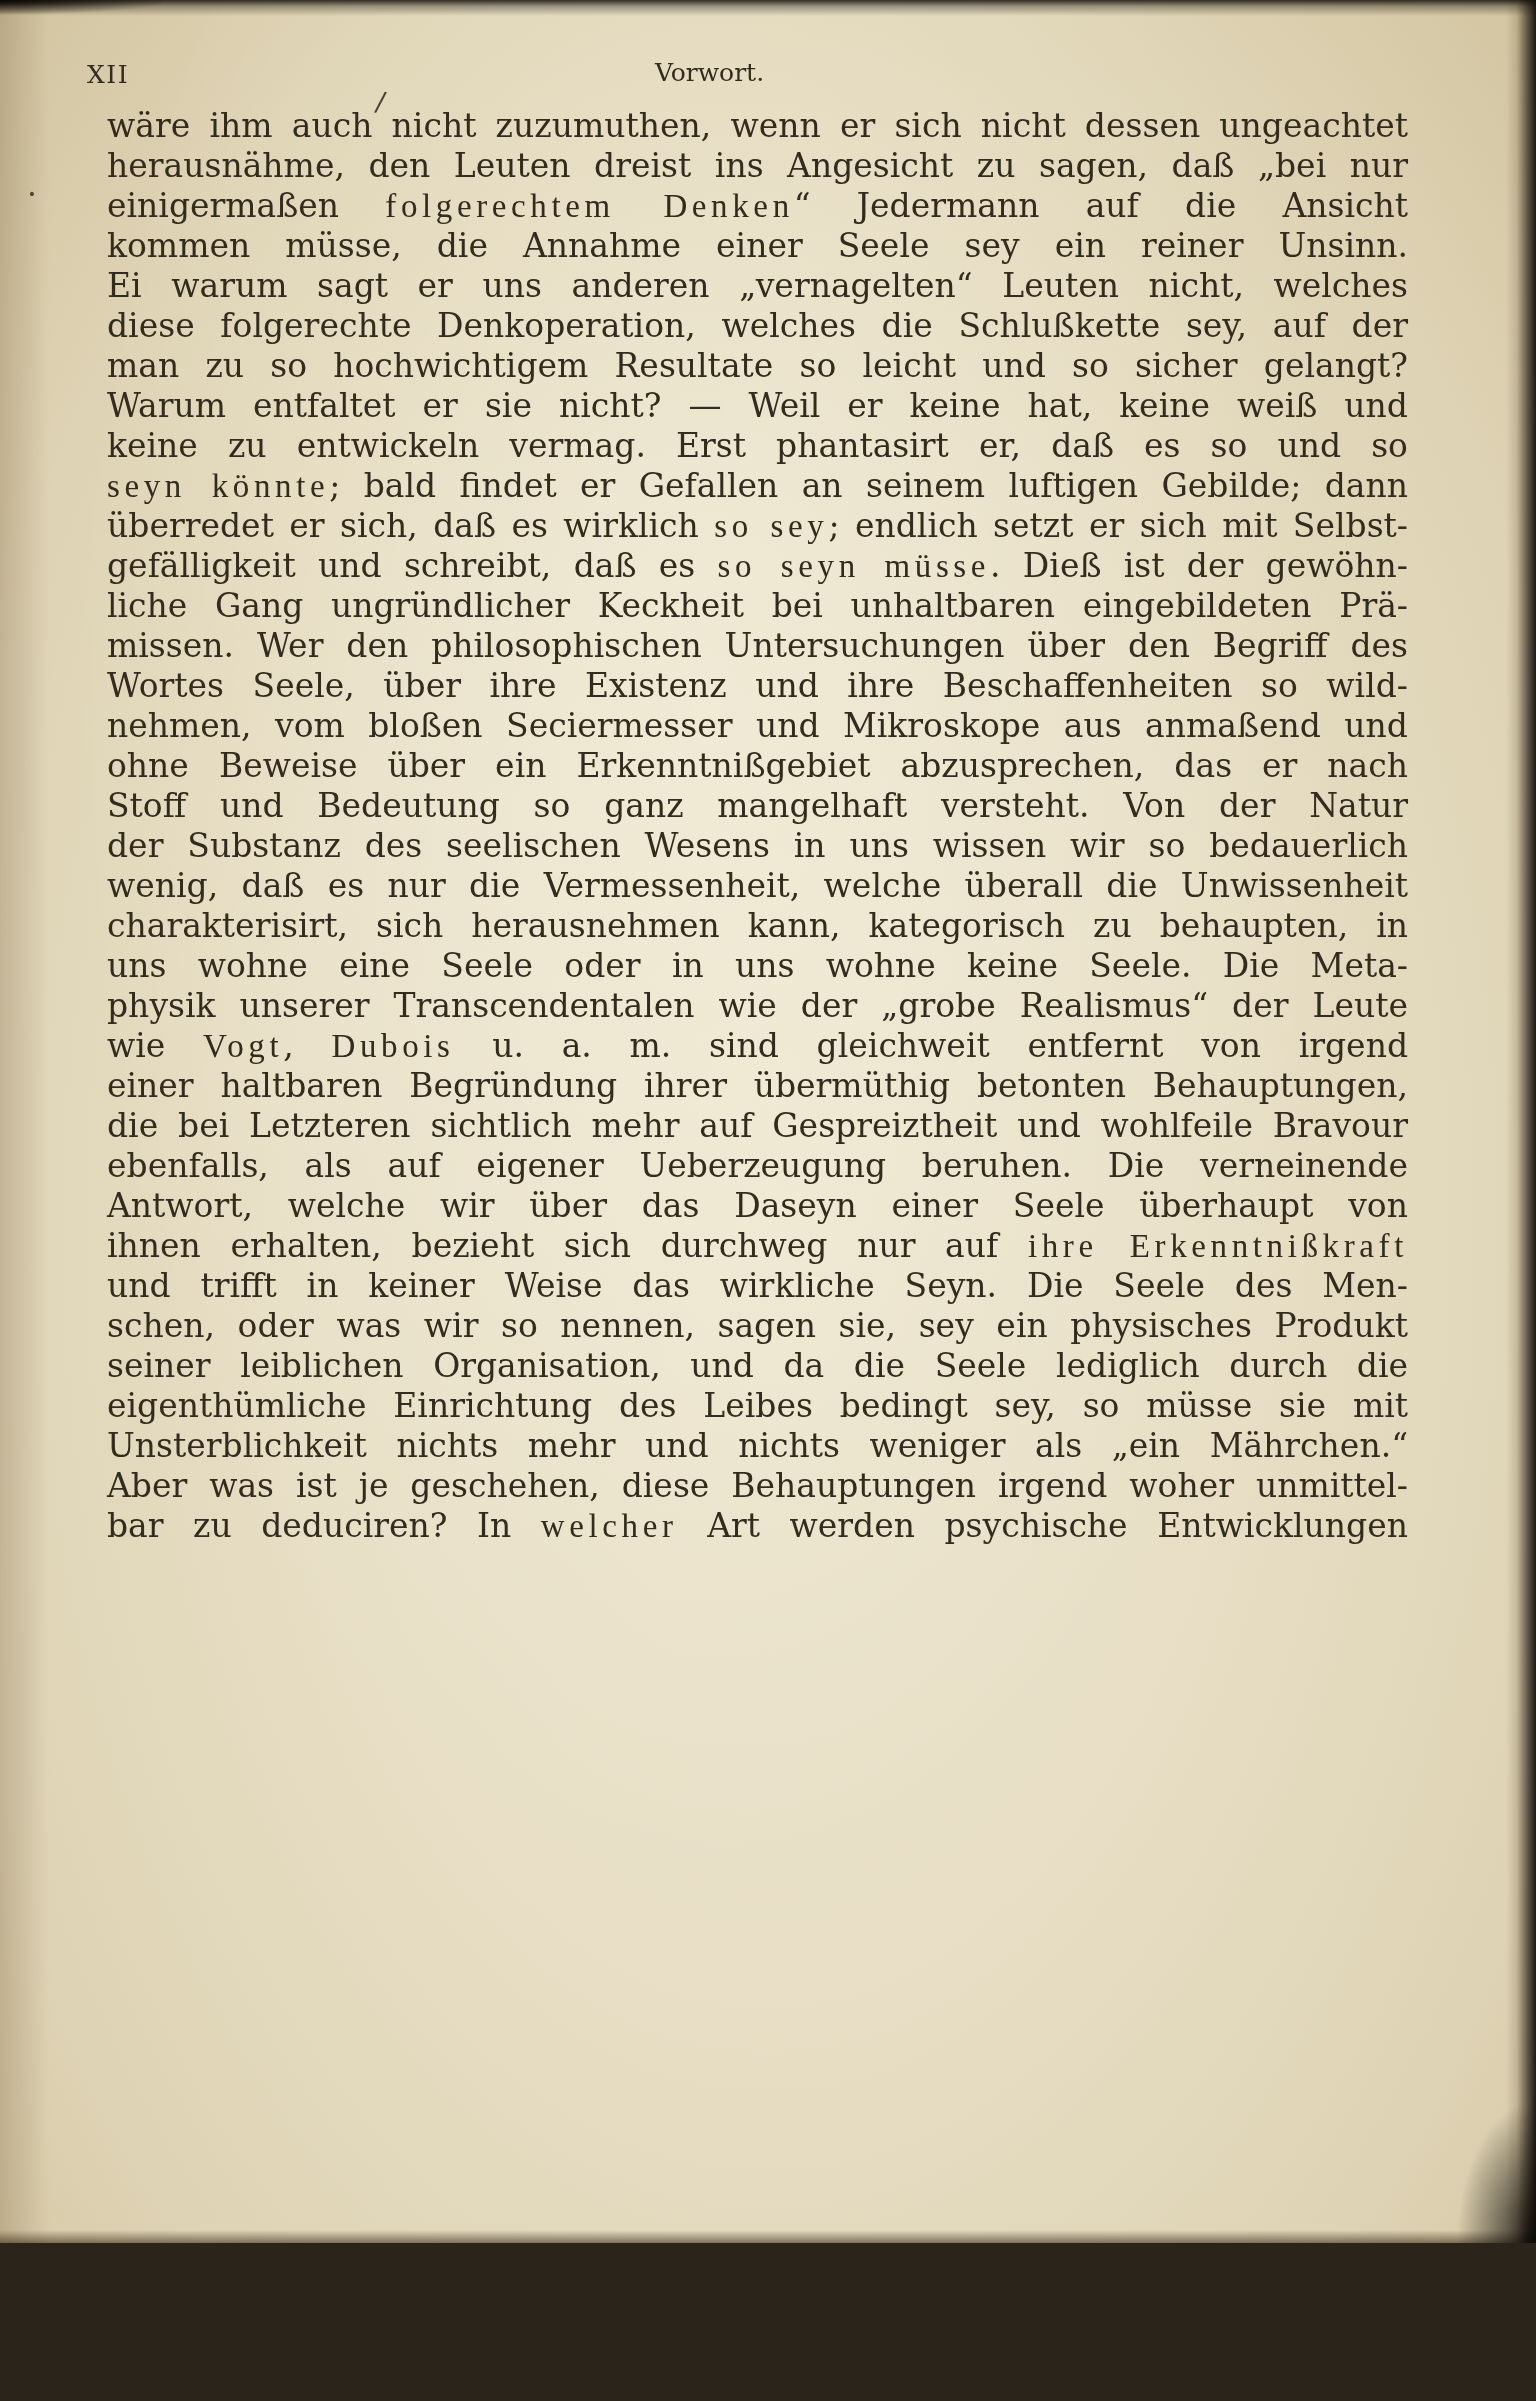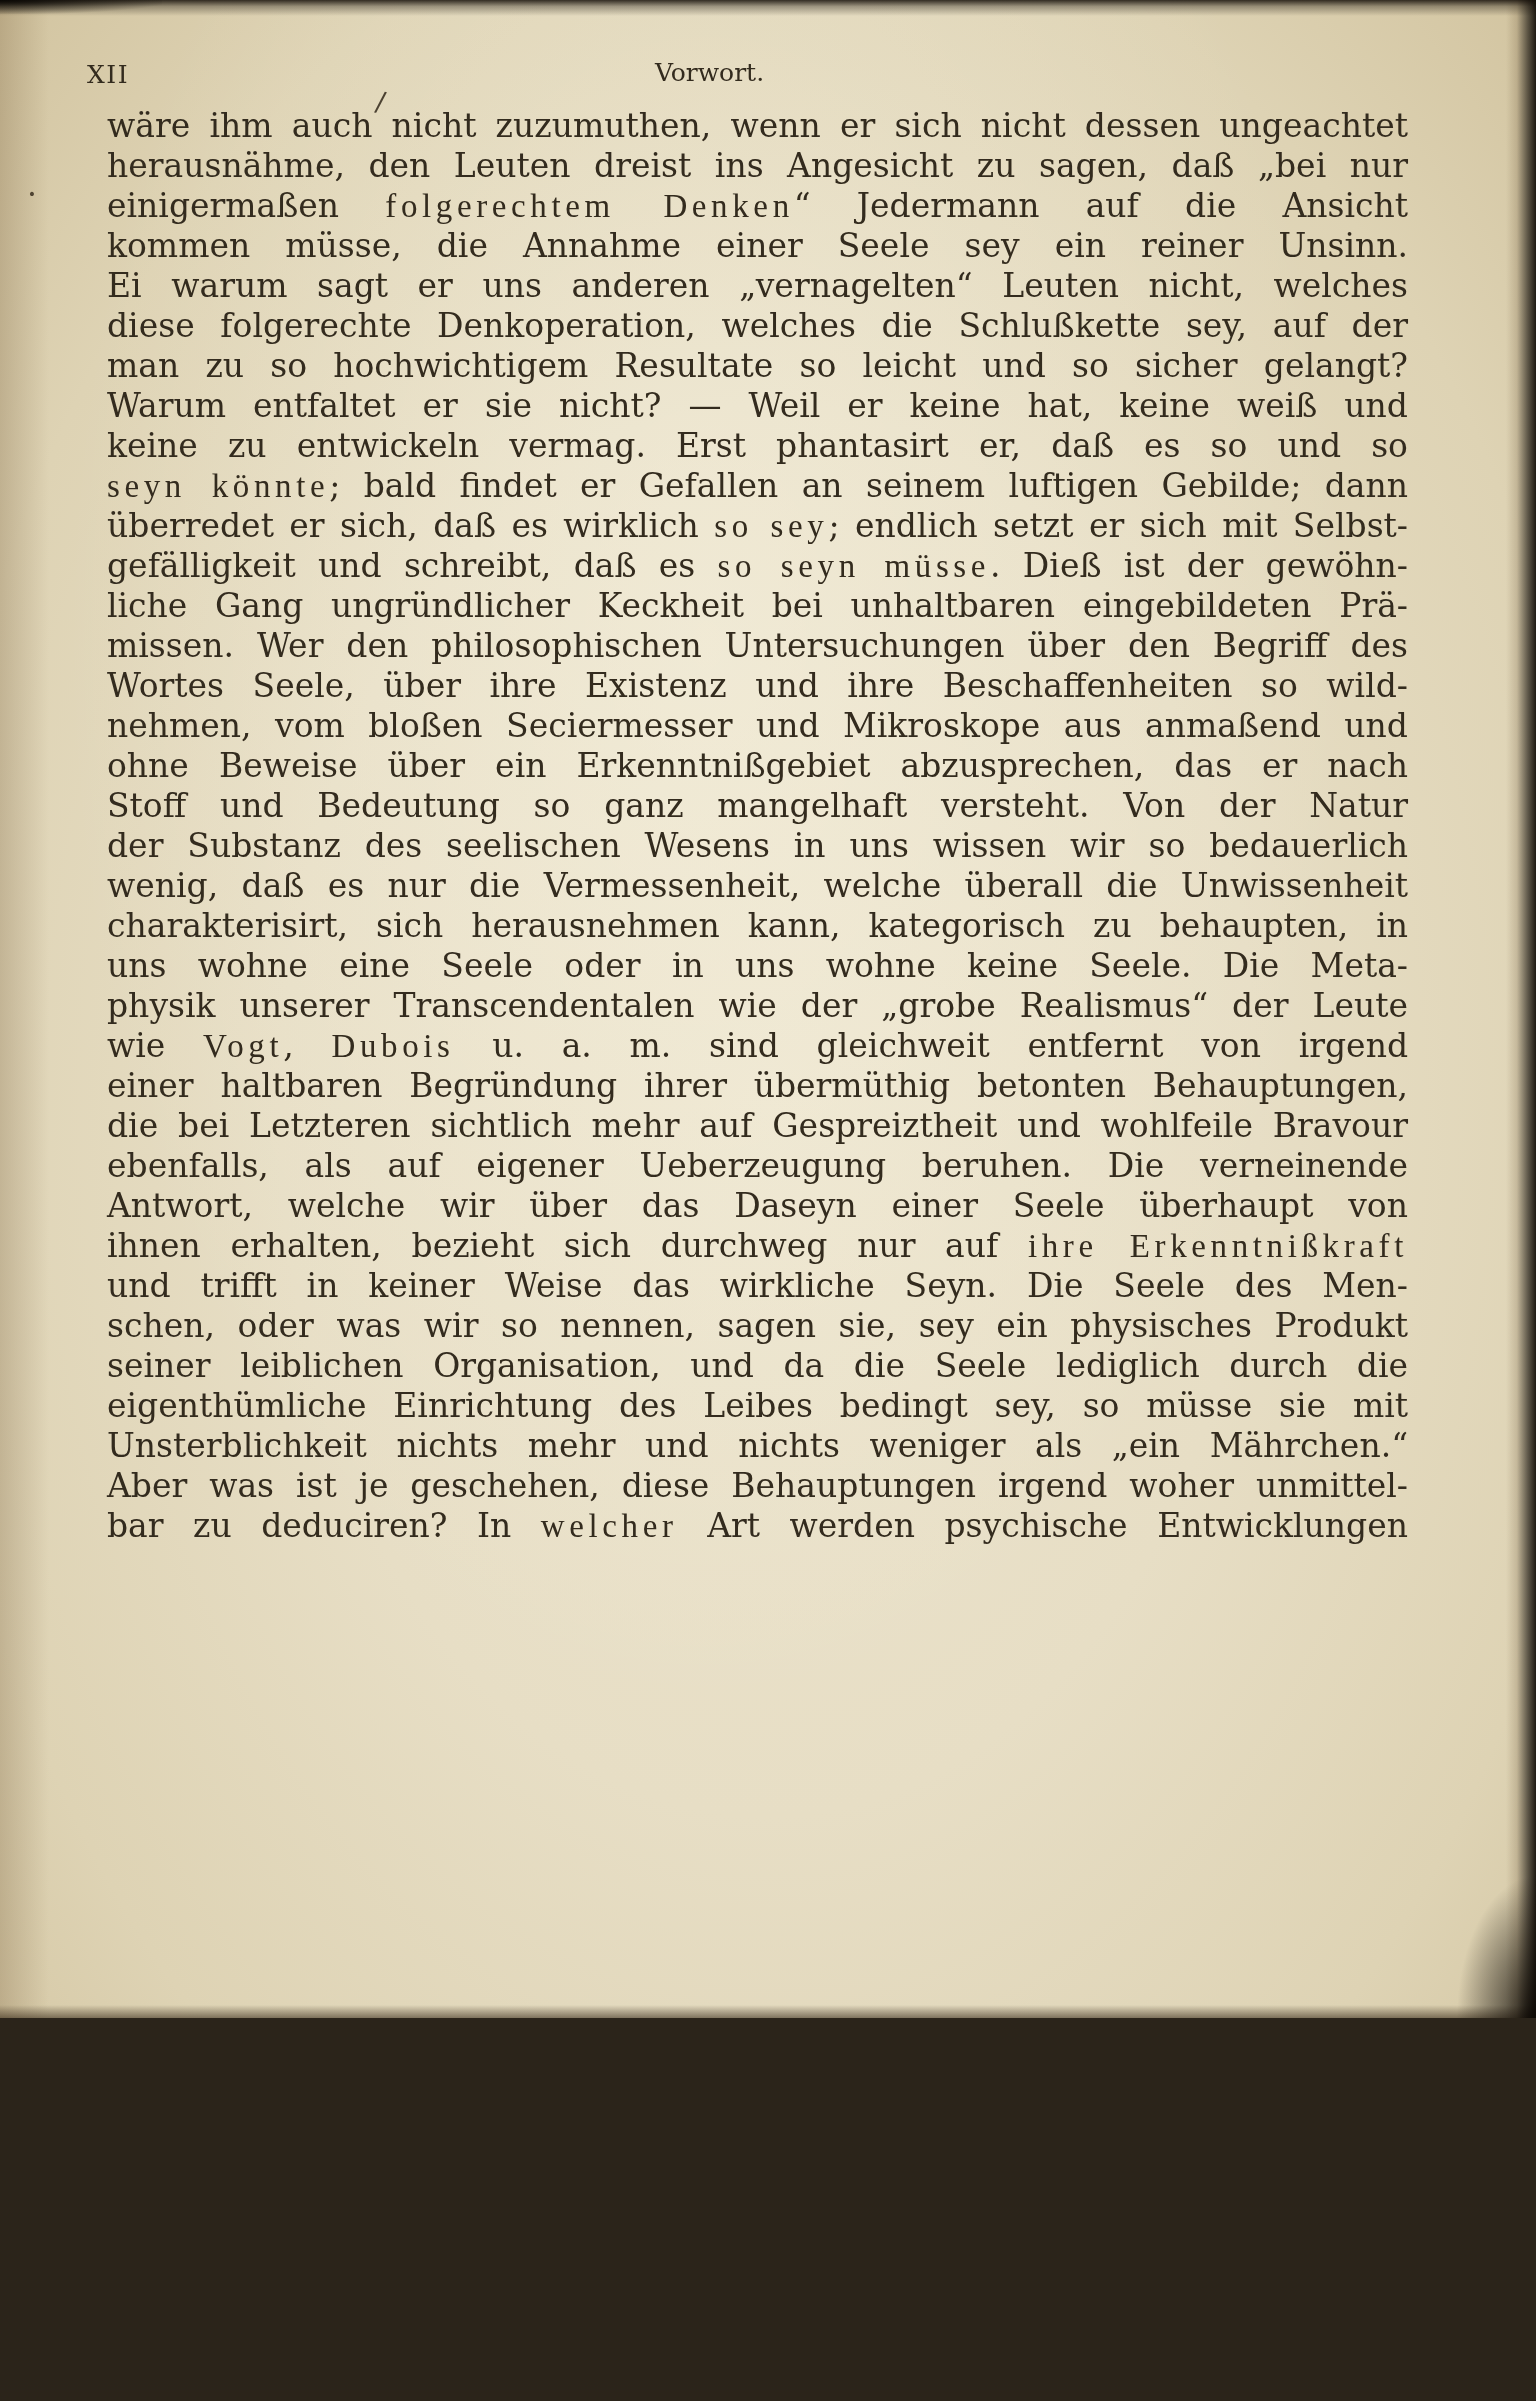--- a/index.html
+++ b/index.html
@@ -1,20 +1,20 @@
 <!DOCTYPE html>
 <html style="font-size:14.4px"><head>
 <meta charset="utf-8">
 <title>Buchseite XII — Vorwort</title>
 <style>
   html, body { margin: 0; padding: 0; background: #2b241a; }
   .page {
     position: relative;
     width: 1537px;
-    height: 2018px;
+    height: 2243px;
     margin: 0 auto;
     overflow: hidden;
     background:
       radial-gradient(ellipse at 46% 32%, rgba(255,252,238,0.35) 0%, rgba(255,252,238,0) 55%),
       radial-gradient(ellipse at 50% 55%, #ece4cd 0%, #e7dec5 45%, #ded3b4 78%, #d2c4a0 100%);
     font-family: "DejaVu Serif", "Liberation Serif", serif;
     color: #332b1e;
   }
   
   .edge-top {

